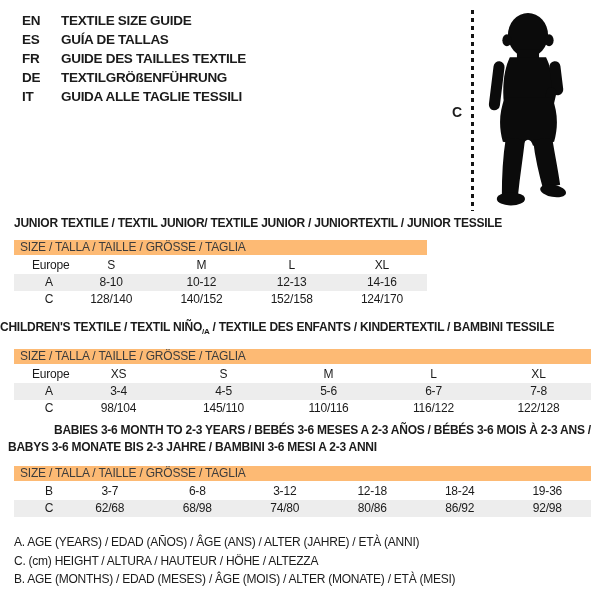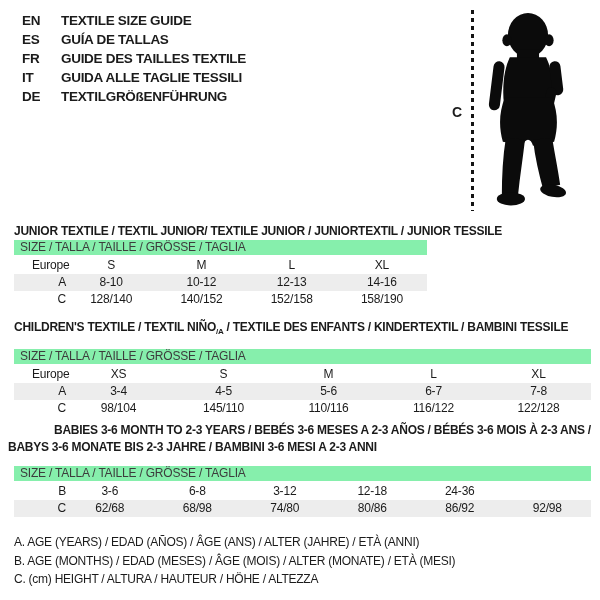--- a/index.html
+++ b/index.html
@@ -20,24 +20,24 @@
     position:absolute; left:471px; top:10px; width:3px; height:201px;
     background:repeating-linear-gradient(to bottom, #131313 0 4px, transparent 4px 8px);
   }
   .measure-label { position:absolute; left:452px; top:104px; font-weight:bold; font-size:14px; }
   .baby-svg { position:absolute; left:483px; top:7px; width:96px; height:206px; }
 
   
   .table-title { position:absolute; font-weight:bold; font-size:12px; letter-spacing:-0.25px; white-space:nowrap; }
   .table-title sub { font-size:8px; }
   .size-table { position:absolute; font-size:12px; letter-spacing:-0.2px; }
-  .t-header { background:#86efac; height:15px; line-height:15px; padding-left:6px; color:#3c3c3c; margin-bottom:2px; }
+  .t-header { background:#fdba74; height:15px; line-height:15px; padding-left:6px; color:#3c3c3c; margin-bottom:2px; }
   .t-row { display:grid; height:17px; line-height:17px; align-items:center; }
   .t-row.shade { background:#ededed; }
-  .t-row .lbl { padding-left:6px; text-align:right;margin-left:12px; }
+  .t-row .lbl { padding-left:6px; text-align:center;margin-left:12px; }
   .t-row .cell { text-align:center; }
   .cols4 { grid-template-columns:52px repeat(4, 1fr); }
   .cols5 { grid-template-columns:52px repeat(5, 1fr); }
   .cols6 { grid-template-columns:52px repeat(6, 1fr); }
 
   
   .footnotes { position:absolute; left:14px; top:533px; font-weight:normal; font-size:12px; letter-spacing:-0.25px; line-height:18.5px; }
 </style>
 </head>
 <body>
@@ -51,26 +51,26 @@
     </div>
     <div class="lang-row">
       <span class="lang-code">ES</span>
       <span class="lang-label">GUÍA DE TALLAS</span>
     </div>
     <div class="lang-row">
       <span class="lang-code">FR</span>
       <span class="lang-label">GUIDE DES TAILLES TEXTILE</span>
     </div>
     <div class="lang-row">
+      <span class="lang-code">DE</span>
+      <span class="lang-label">TEXTILGRÖßENFÜHRUNG</span>
+    </div>
+    <div class="lang-row">
       <span class="lang-code">IT</span>
       <span class="lang-label">GUIDA ALLE TAGLIE TESSILI</span>
-    </div>
-    <div class="lang-row">
-      <span class="lang-code">DE</span>
-      <span class="lang-label">TEXTILGRÖßENFÜHRUNG</span>
     </div>
   </div>
 
   <div class="measure-line"></div>
   <div class="measure-label">C</div>
   <svg class="baby-svg" viewBox="0 0 92 205" aria-hidden="true">
     <g fill="#0b0b0b">
       <ellipse cx="43" cy="28" rx="20" ry="22"></ellipse>
       <ellipse cx="22" cy="33" rx="4.5" ry="6"></ellipse>
       <ellipse cx="64" cy="33" rx="4.5" ry="6"></ellipse>
@@ -80,21 +80,21 @@
       <rect x="64" y="54" width="11" height="34" rx="5.5" transform="rotate(-7 69 57)"></rect>
       <rect x="62" y="80" width="10" height="26" rx="5" transform="rotate(13 67 82)"></rect>
       <path d="M20 90 C14 105 14 120 18 134 L38 138 C40 130 46 130 48 138 L69 134 C73 120 73 105 67 90 Z"></path>
       <path d="M21 130 L40 132 C38 150 35 168 33 188 L17 188 C17 168 18 148 21 130 Z"></path>
       <path d="M48 132 L67 130 C70 148 73 162 75 177 L58 181 C54 166 50 150 48 132 Z"></path>
       <ellipse cx="26" cy="191" rx="14" ry="6.5"></ellipse>
       <ellipse cx="68" cy="183" rx="13" ry="6" transform="rotate(10 68 183)"></ellipse>
     </g>
   </svg>
 
-  <div class="table-title" style="left:14px; top:224px;">JUNIOR TEXTILE / TEXTIL JUNIOR/ TEXTILE JUNIOR / JUNIORTEXTIL / JUNIOR TESSILE</div>
+  <div class="table-title" style="left:14px; top:216px;">JUNIOR TEXTILE / TEXTIL JUNIOR/ TEXTILE JUNIOR / JUNIORTEXTIL / JUNIOR TESSILE</div>
   <div class="size-table" style="left:14px; top:240px; width:413px;">
     <div class="t-header">SIZE / TALLA / TAILLE / GRÖSSE / TAGLIA</div>
     <div class="t-row cols4">
       <span class="lbl">Europe</span>
       <span class="cell">S</span>
       <span class="cell">M</span>
       <span class="cell">L</span>
       <span class="cell">XL</span>
     </div>
     <div class="t-row cols4 shade">
@@ -102,25 +102,25 @@
       <span class="cell">8-10</span>
       <span class="cell">10-12</span>
       <span class="cell">12-13</span>
       <span class="cell">14-16</span>
     </div>
     <div class="t-row cols4">
       <span class="lbl">C</span>
       <span class="cell">128/140</span>
       <span class="cell">140/152</span>
       <span class="cell">152/158</span>
-      <span class="cell">158/190</span>
+      <span class="cell">124/170</span>
     </div>
   </div>
 
-  <div class="table-title" style="left:14px; top:320px;"><span>CHILDREN'S TEXTILE / TEXTIL NIÑO</span><sub>/A</sub><span> / TEXTILE DES ENFANTS / KINDERTEXTIL / BAMBINI TESSILE</span></div>
+  <div class="table-title" style="left:0; top:320px;"><span>CHILDREN'S TEXTILE / TEXTIL NIÑO</span><sub>/A</sub><span> / TEXTILE DES ENFANTS / KINDERTEXTIL / BAMBINI TESSILE</span></div>
   <div class="size-table" style="left:14px; top:349px; width:577px;">
     <div class="t-header">SIZE / TALLA / TAILLE / GRÖSSE / TAGLIA</div>
     <div class="t-row cols5">
       <span class="lbl">Europe</span>
       <span class="cell">XS</span>
       <span class="cell">S</span>
       <span class="cell">M</span>
       <span class="cell">L</span>
       <span class="cell">XL</span>
     </div>
@@ -141,36 +141,37 @@
       <span class="cell">122/128</span>
     </div>
   </div>
 
   <div class="table-title" style="left:14px; top:423px;padding-left:40px;">BABIES 3-6 MONTH TO 2-3 YEARS / BEBÉS 3-6 MESES A 2-3 AÑOS / BÉBÉS 3-6 MOIS À 2-3 ANS /</div>
   <div class="table-title" style="left:8px; top:440px;">BABYS 3-6 MONATE BIS 2-3 JAHRE / BAMBINI 3-6 MESI A 2-3 ANNI</div>
   <div class="size-table" style="left:14px; top:466px; width:577px;">
     <div class="t-header">SIZE / TALLA / TAILLE / GRÖSSE / TAGLIA</div>
     <div class="t-row cols6">
       <span class="lbl">B</span>
-      <span class="cell">3-6</span>
+      <span class="cell">3-7</span>
       <span class="cell">6-8</span>
       <span class="cell">3-12</span>
       <span class="cell">12-18</span>
-      <span class="cell">24-36</span>
+      <span class="cell">18-24</span>
+      <span class="cell">19-36</span>
     </div>
     <div class="t-row cols6 shade">
       <span class="lbl">C</span>
       <span class="cell">62/68</span>
       <span class="cell">68/98</span>
       <span class="cell">74/80</span>
       <span class="cell">80/86</span>
       <span class="cell">86/92</span>
       <span class="cell">92/98</span>
     </div>
   </div>
 
   <div class="footnotes">
     <div>A. AGE (YEARS) / EDAD (AÑOS) / ÂGE (ANS) / ALTER (JAHRE) / ETÀ (ANNI)</div>
+    <div>C. (cm) HEIGHT / ALTURA / HAUTEUR / HÖHE / ALTEZZA</div>
     <div>B. AGE (MONTHS) / EDAD (MESES) / ÂGE (MOIS) / ALTER (MONATE) / ETÀ (MESI)</div>
-    <div>C. (cm) HEIGHT / ALTURA / HAUTEUR / HÖHE / ALTEZZA</div>
   </div>
 
 </div>
 
 </body></html>

